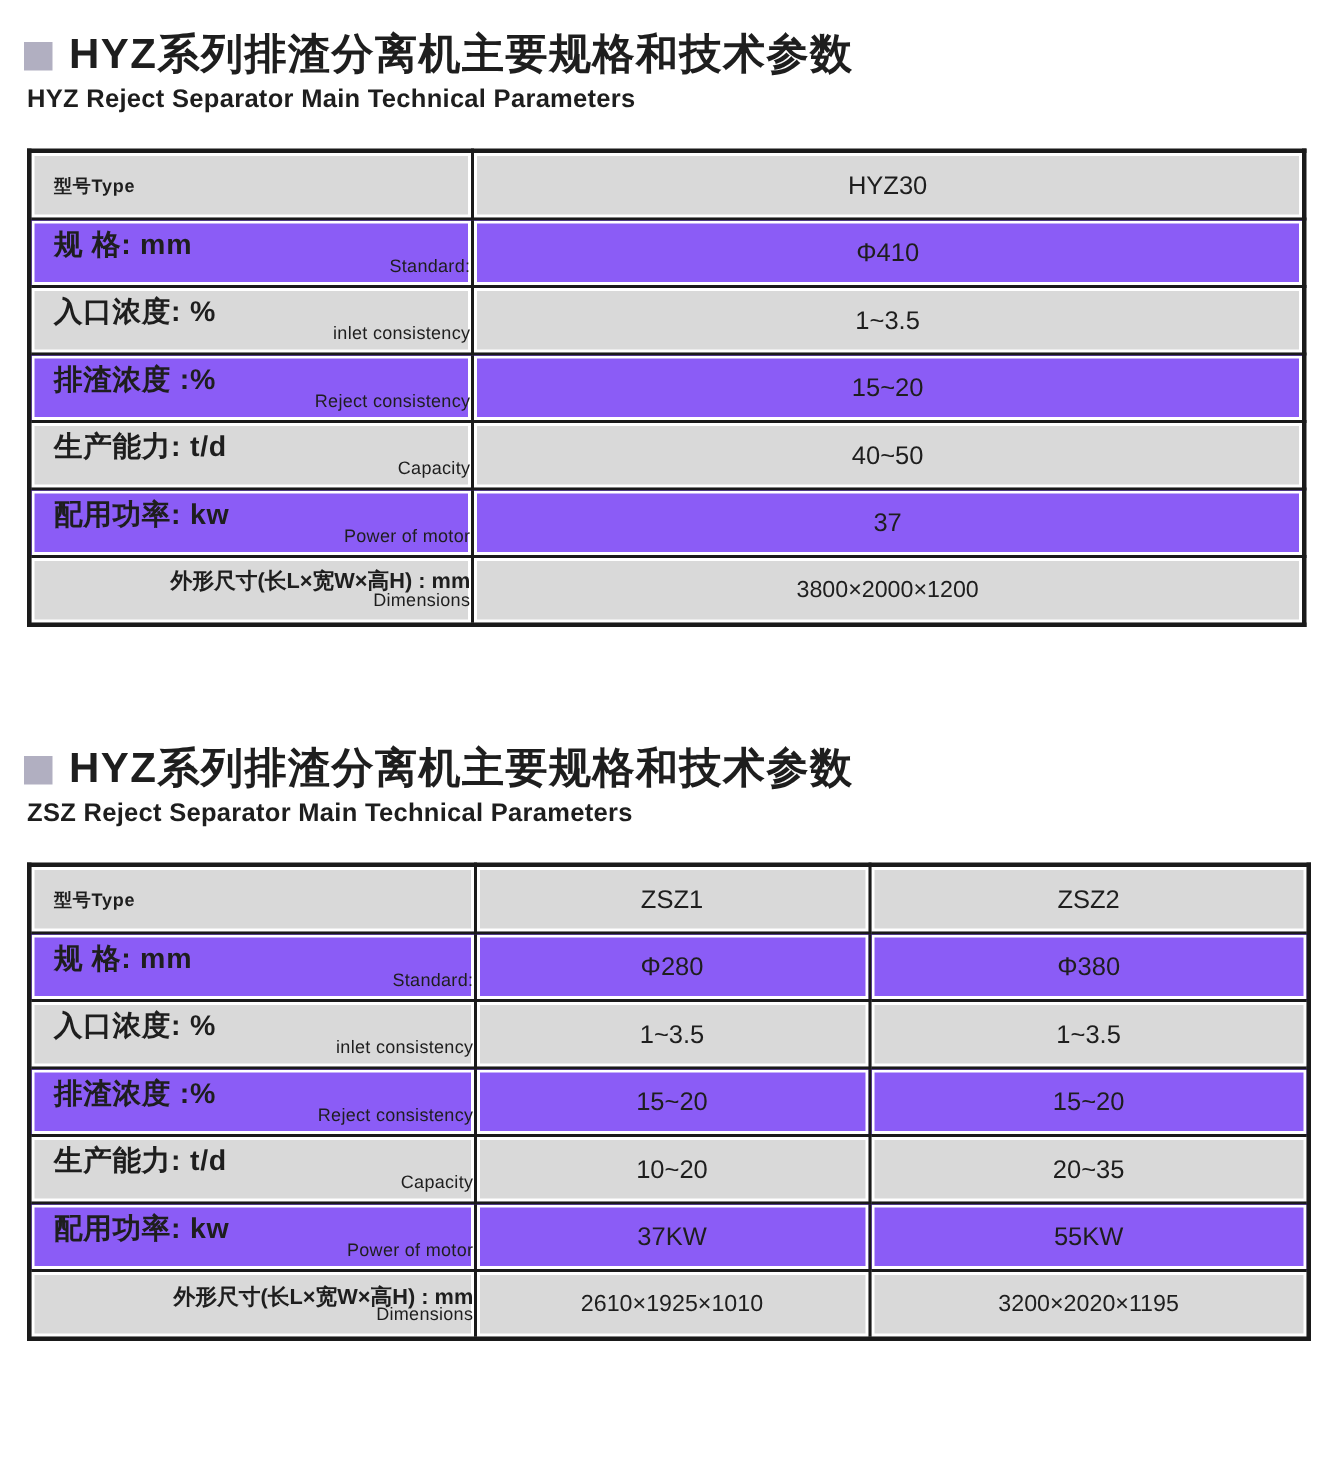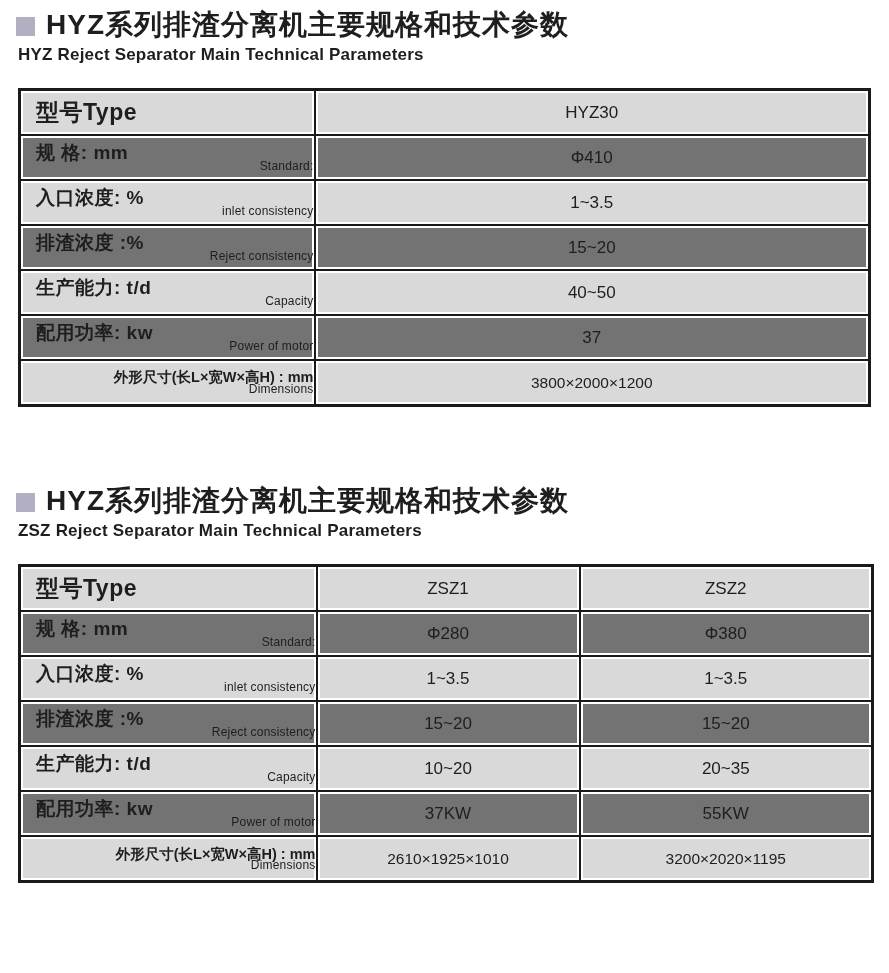--- a/index.html
+++ b/index.html
@@ -7,48 +7,48 @@
     --border:#1a1a1a;
     --bullet:#b1afc1;
     --text:#1e1e1e;
   }
   html,body{margin:0;padding:0;}
   body{
     width:889px;height:973px;background:#ffffff;color:var(--text);
     font-family:"Liberation Sans","DejaVu Sans",sans-serif;
     overflow:hidden;
   }
-  .page{padding-top:9px;}
+  .page{padding-top:20px;}
   section{display:block;}
   .sec-head{margin-left:16px;}
   .title-line{display:flex;align-items:center;gap:11px;}
   .bullet{width:19px;height:19px;background:var(--bullet);flex:0 0 auto;margin-top:3px;}
   .title-zh{font-size:28px;font-weight:700;margin:0;letter-spacing:1px;line-height:1.15;}
   .title-en{font-size:17px;font-weight:700;margin:4px 0 0 2px;letter-spacing:0.2px;}
   table.params-table{
     border-collapse:collapse;table-layout:fixed;
     width:853px;margin:23px 0 0 18px;
     border:3px solid var(--border);
   }
   .params-table td{
     border:2px solid var(--border);
     box-shadow:inset 0 0 0 2px #ffffff;
-    background:#737373;
+    background:#8b5cf6;
     height:43px;
     vertical-align:middle;
     padding:0;
   }
   .params-table tr.shade td{background:var(--row-gray);}
   .label-cell{padding-left:15px !important;}
   .zh{display:block;font-size:19px;font-weight:700;line-height:1.0;letter-spacing:0.5px;}
   .en{display:block;font-size:12px;font-weight:400;line-height:1.0;margin-top:-2px;letter-spacing:0.2px;text-align:right;}
   .value-cell{text-align:center;font-size:17px;font-weight:400;}
   tr.small-row .zh{font-size:14.5px;letter-spacing:0;text-align:right;}
   tr.small-row .value-cell{font-size:15.5px;}
-  tr[data-name="table-header-row"] .zh{font-size:23px;}
+  tr[data-name="table-header-row"] .zh{font-size:12px;}
   .section-gap{height:78px;}
 </style>
 </head>
 <body>
 
 <div class="page" data-name="document-page">
 
   <section data-name="section-hyz">
     <header class="sec-head" data-name="section-hyz-header">
       <div class="title-line" data-name="section-hyz-title-line">

